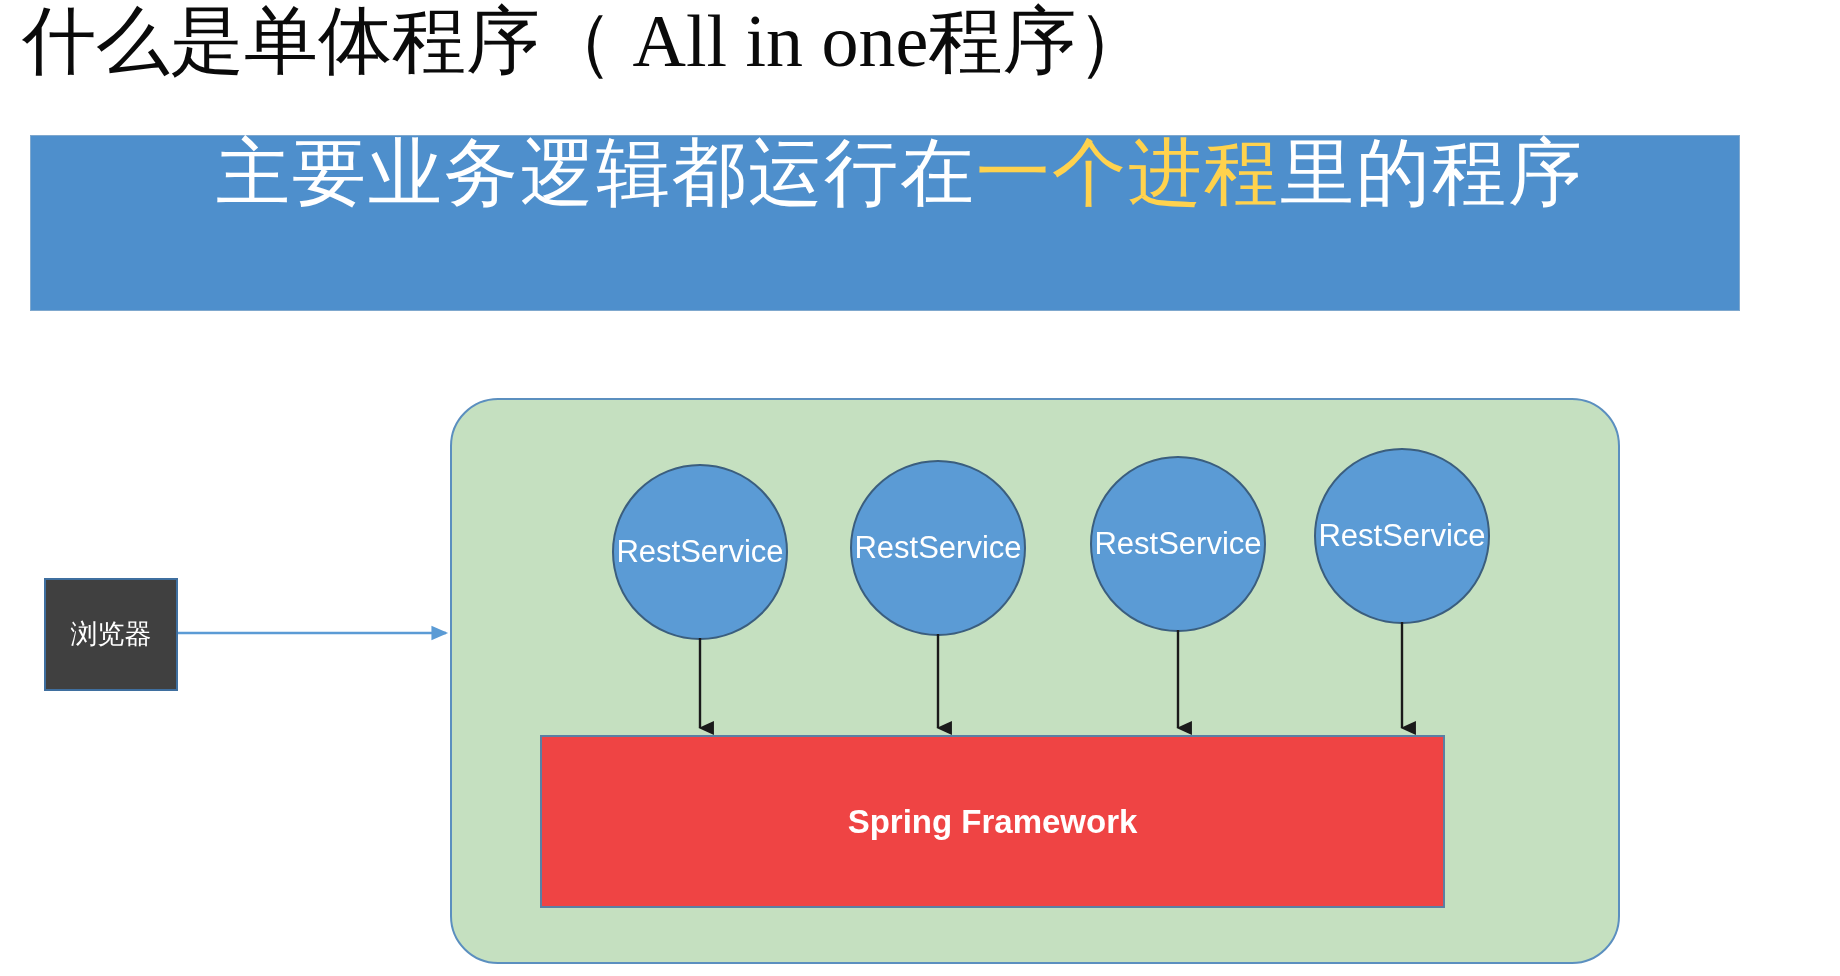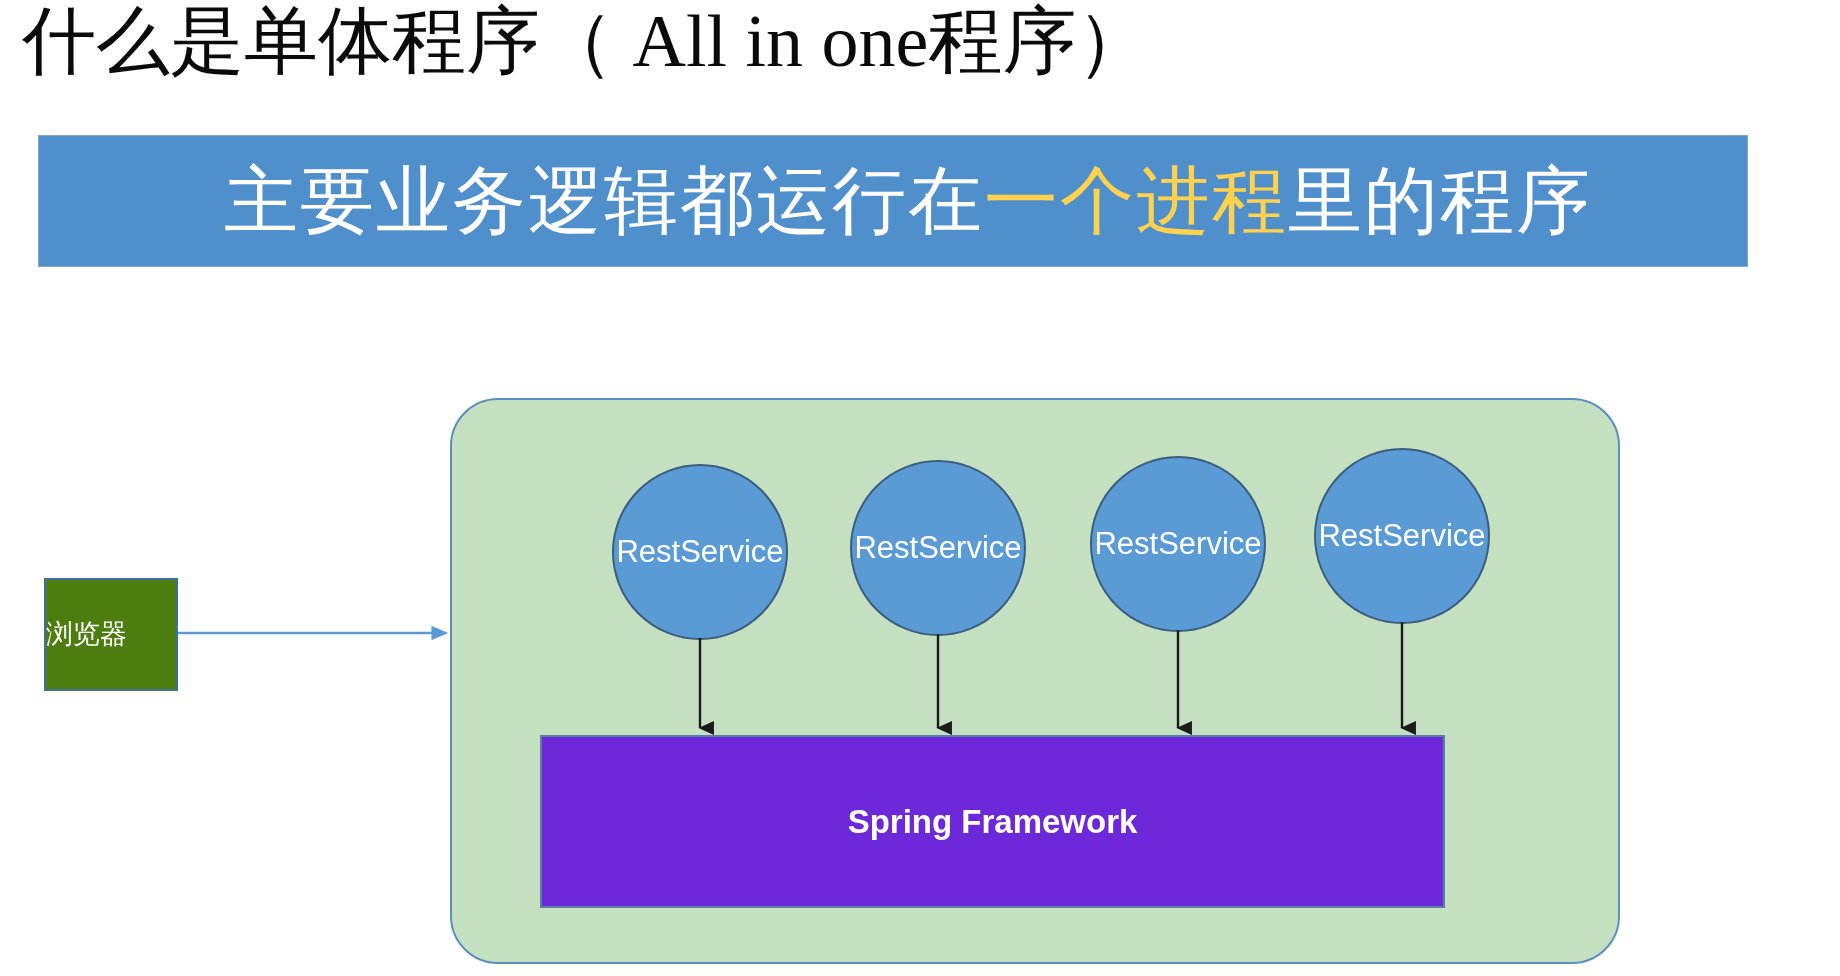--- a/index.html
+++ b/index.html
@@ -25,29 +25,28 @@
     line-height: 1.18;
     color: #0a0a0a;
     white-space: nowrap;
     letter-spacing: 0px;
     font-weight: 400;
   }
 
   
   #headline-banner {
     position: absolute;
-    left: 38px;
+    left: 30px;
     top: 135px;
     width: 1710px;
-    height: 132px;
+    height: 176px;
     background: #4E8FCC;
     border: 1px solid #7FA8CE;
     box-sizing: border-box;
     display: flex;
-    align-items: center;
     justify-content: center;
   }
   #headline-text {
     font-family: "Liberation Serif", "DejaVu Serif", serif;
     font-size: 74px;
     line-height: 1;
     color: #ffffff;
     white-space: nowrap;
     letter-spacing: 2px;
     padding-left: 30px;
@@ -78,25 +77,26 @@
     box-sizing: border-box;
   }
 
   
   #browser-box {
     position: absolute;
     left: 44px;
     top: 578px;
     width: 134px;
     height: 113px;
-    background: #4d7c0f;
+    background: #404040;
     border: 2px solid #3F6F9F;
     box-sizing: border-box;
     display: flex;
     align-items: center;
+    justify-content: center;
   }
   #browser-label {
     color: #ffffff;
     font-family: "Liberation Serif", "DejaVu Serif", serif;
     font-size: 27px;
     line-height: 1;
     white-space: nowrap;
   }
 
   
@@ -136,21 +136,21 @@
     overflow: visible;
   }
 
   
   #spring-bar {
     position: absolute;
     left: 540px;
     top: 735px;
     width: 905px;
     height: 173px;
-    background: #6d28d9;
+    background: #ef4444;
     border: 2px solid #5B7FA3;
     box-sizing: border-box;
     display: flex;
     align-items: center;
     justify-content: center;
   }
   #spring-label {
     color: #ffffff;
     font-size: 33px;
     font-weight: 600;

